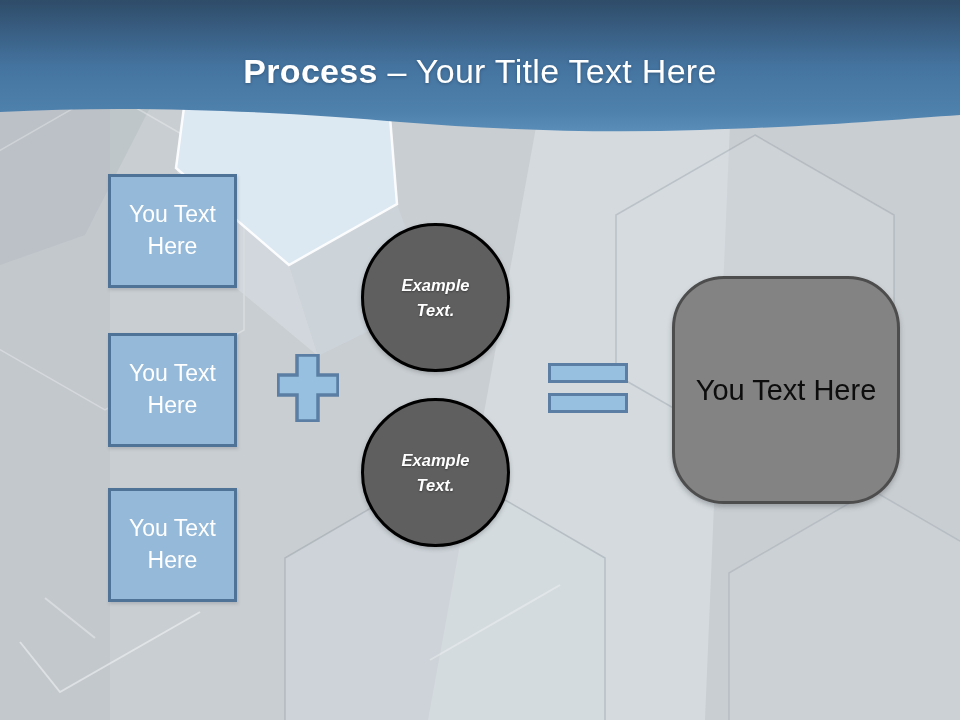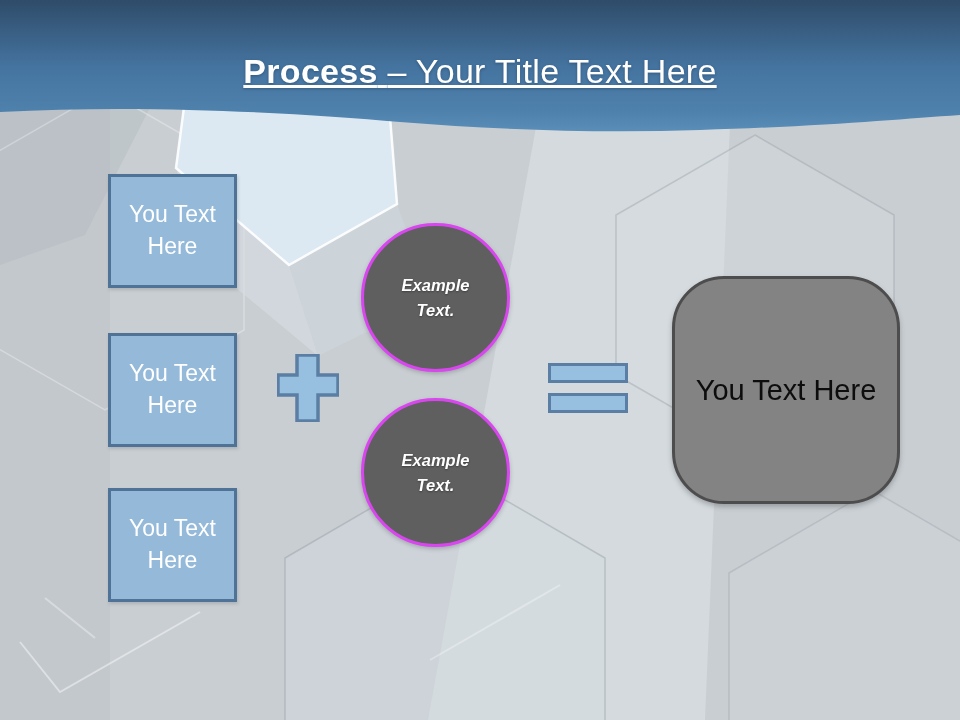--- a/index.html
+++ b/index.html
@@ -4,41 +4,41 @@
 <style>
   html,body{margin:0;padding:0;background:#888;}
   .slide{
     position:relative;width:960px;height:720px;overflow:hidden;
     font-family:"Liberation Sans",sans-serif;background:#c9ced2;
   }
   .bg-svg,.header-svg{position:absolute;top:0;left:0;display:block;}
   .slide-title{
     position:absolute;top:52px;left:0;width:100%;box-sizing:border-box;
     text-align:center;color:#fff;font-size:34px;letter-spacing:.3px;white-space:nowrap;
-    text-shadow:0 1px 3px rgba(15,35,55,.35);z-index:3;text-decoration:underline;
+    text-shadow:0 1px 3px rgba(15,35,55,.35);z-index:3;
   }
   .slide-title .bold{font-weight:700;}
   .left-box{
     position:absolute;left:108px;width:129px;height:114px;box-sizing:border-box;
     background:#94b9d9;border:3px solid #4e7396;
     display:flex;align-items:center;justify-content:center;text-align:center;
     color:#fff;font-size:23px;line-height:1.38;z-index:2;
     box-shadow:1px 2px 3px rgba(90,100,110,.25);
   }
   .left-box .lbl{width:100px;}
   .box-1{top:174px;} .box-2{top:333px;} .box-3{top:488px;}
   .plus-wrap{position:absolute;left:277px;top:354px;z-index:2;}
   .eq-bar{
     position:absolute;left:548px;width:80px;height:20px;box-sizing:border-box;
     background:#97c0e0;border:3px solid #5b7fa4;z-index:2;
   }
   .eq-1{top:363px;} .eq-2{top:393px;}
   .circle{
     position:absolute;left:361px;width:149px;height:149px;box-sizing:border-box;
-    border-radius:50%;background:#5f5f5f;border:3px solid #d946ef;
+    border-radius:50%;background:#5f5f5f;border:3px solid #000000;
     display:flex;align-items:center;justify-content:center;text-align:center;
     color:#fff;font-weight:700;font-style:italic;font-size:16.5px;line-height:1.5;z-index:2;
     box-shadow:0 2px 4px rgba(60,65,70,.3);
   }
   .circle .lbl{width:86px;text-shadow:0 1px 2px rgba(0,0,0,.35);}
   .circle-1{top:223px;} .circle-2{top:398px;}
   .result-box{
     position:absolute;left:672px;top:276px;width:228px;height:228px;box-sizing:border-box;
     background:#838383;border:3px solid #4d4d4d;border-radius:52px;
     display:flex;align-items:center;justify-content:center;

